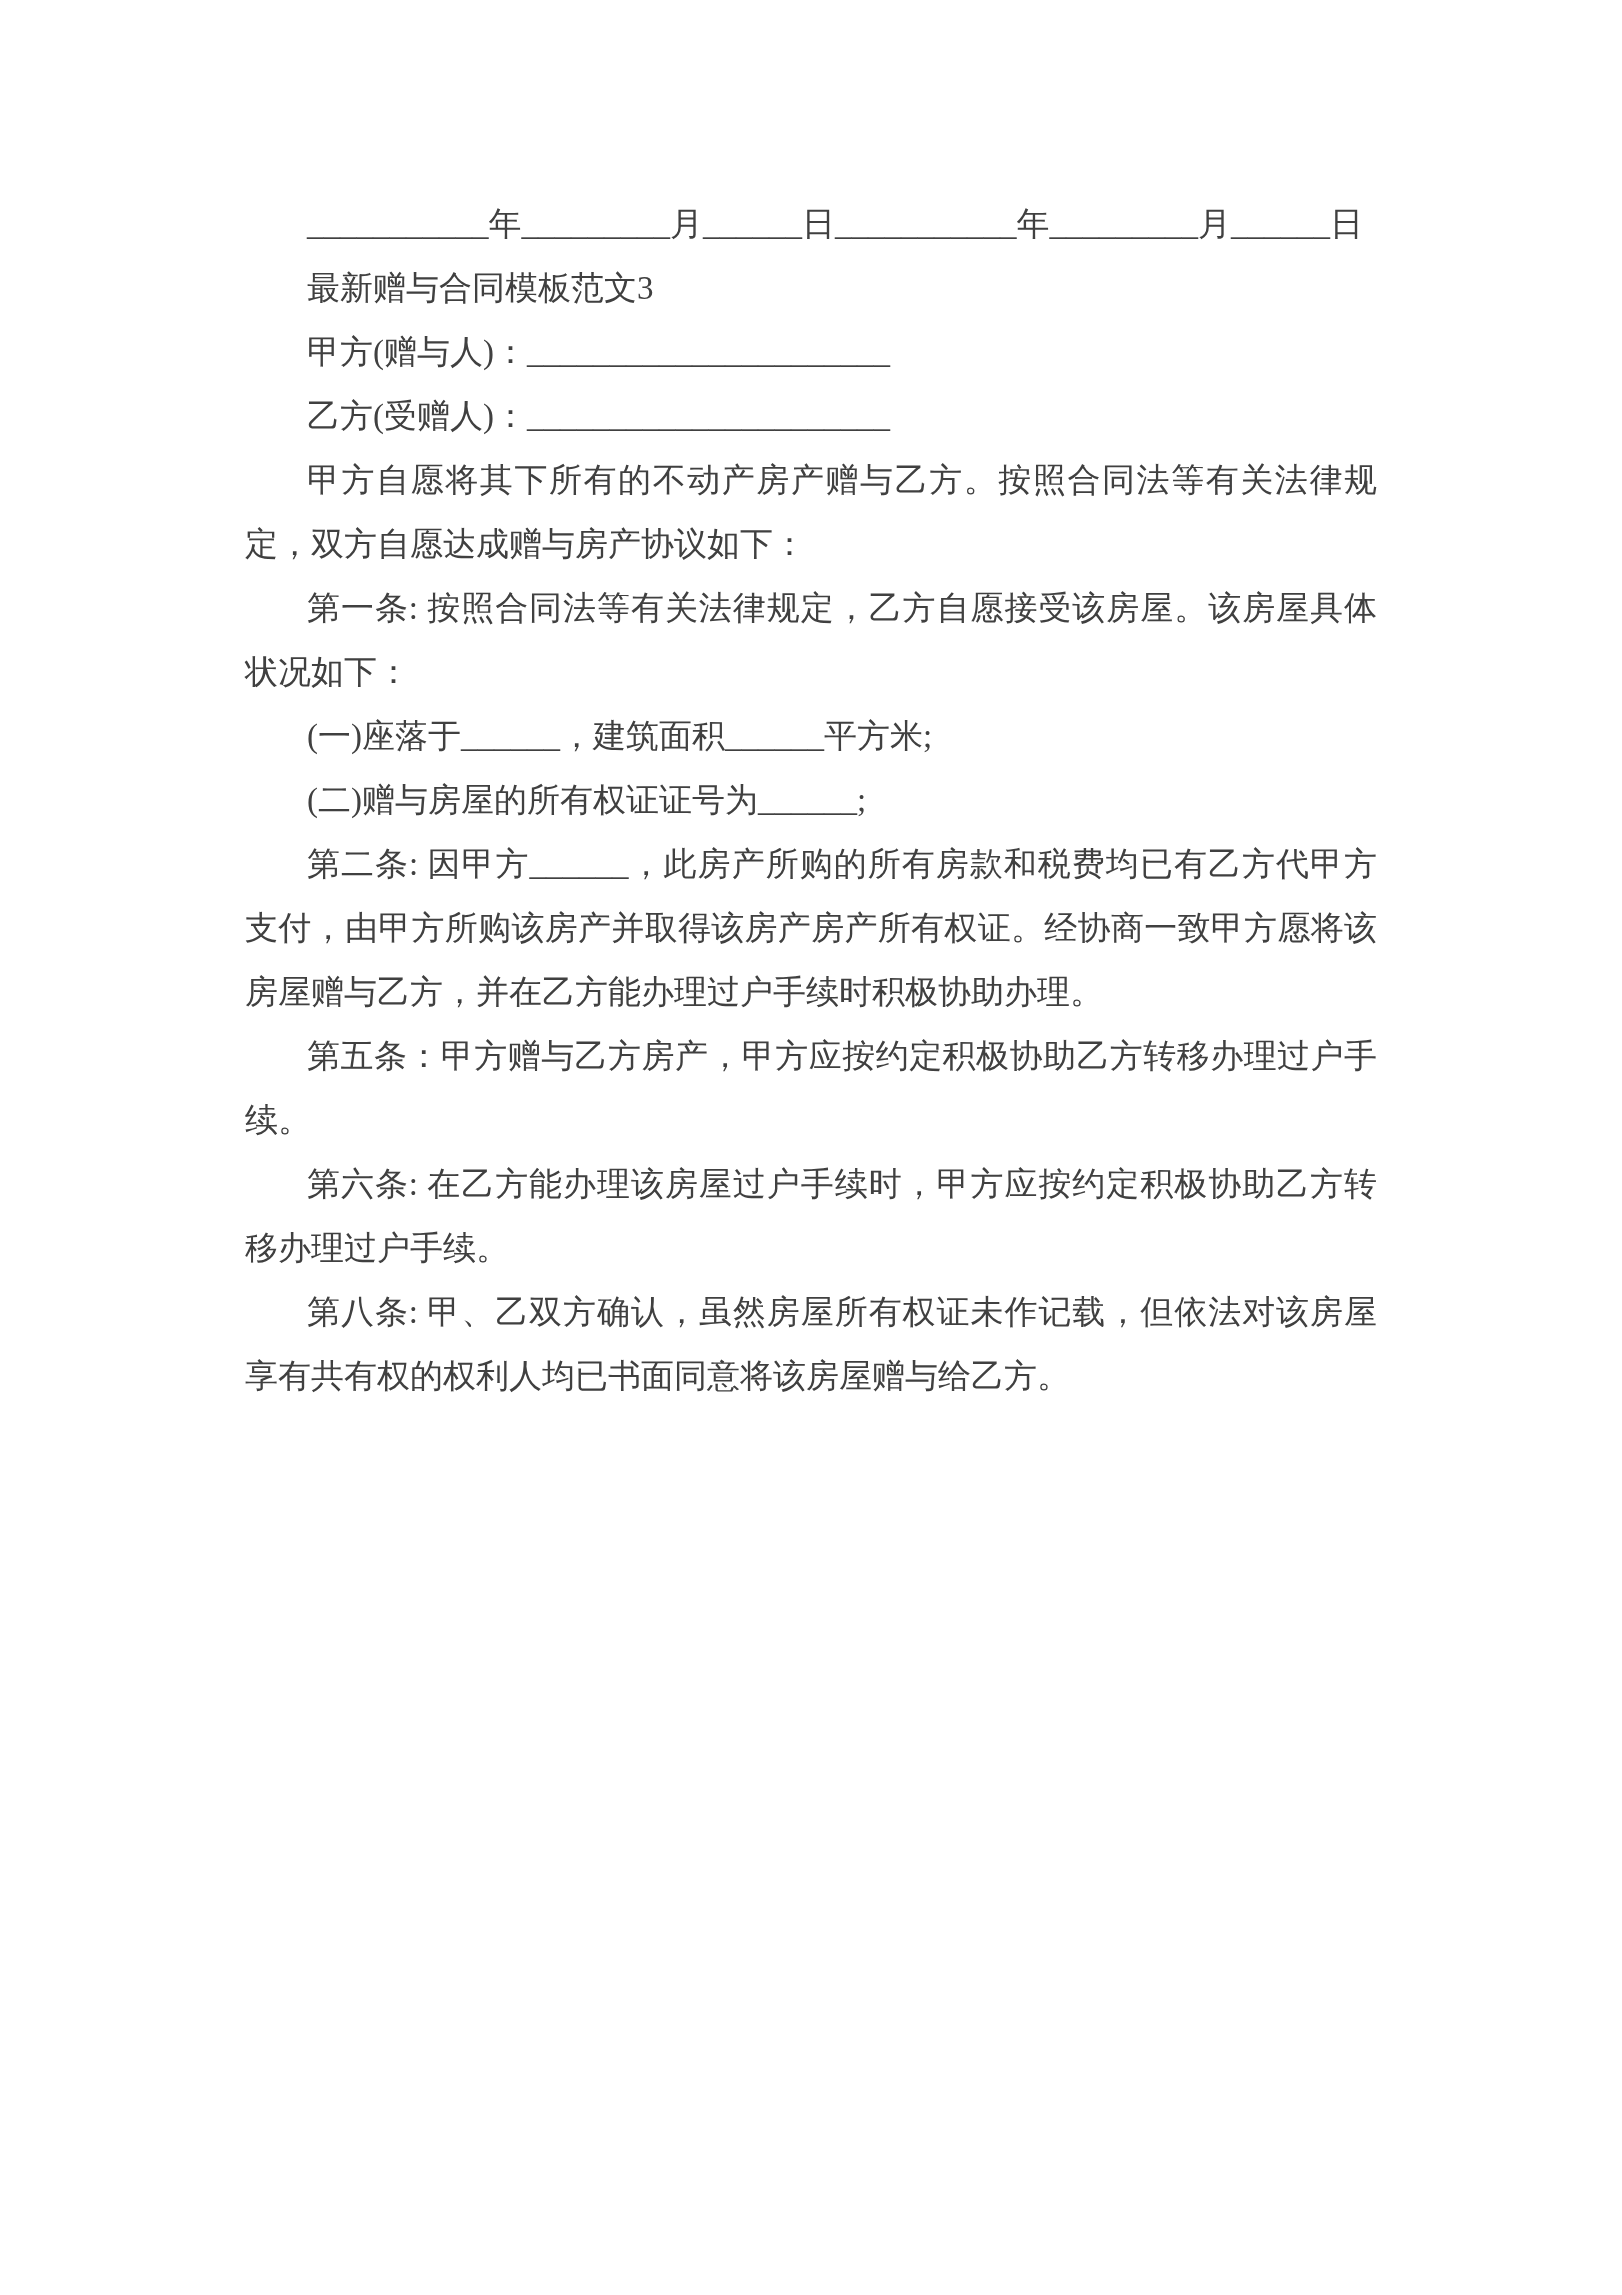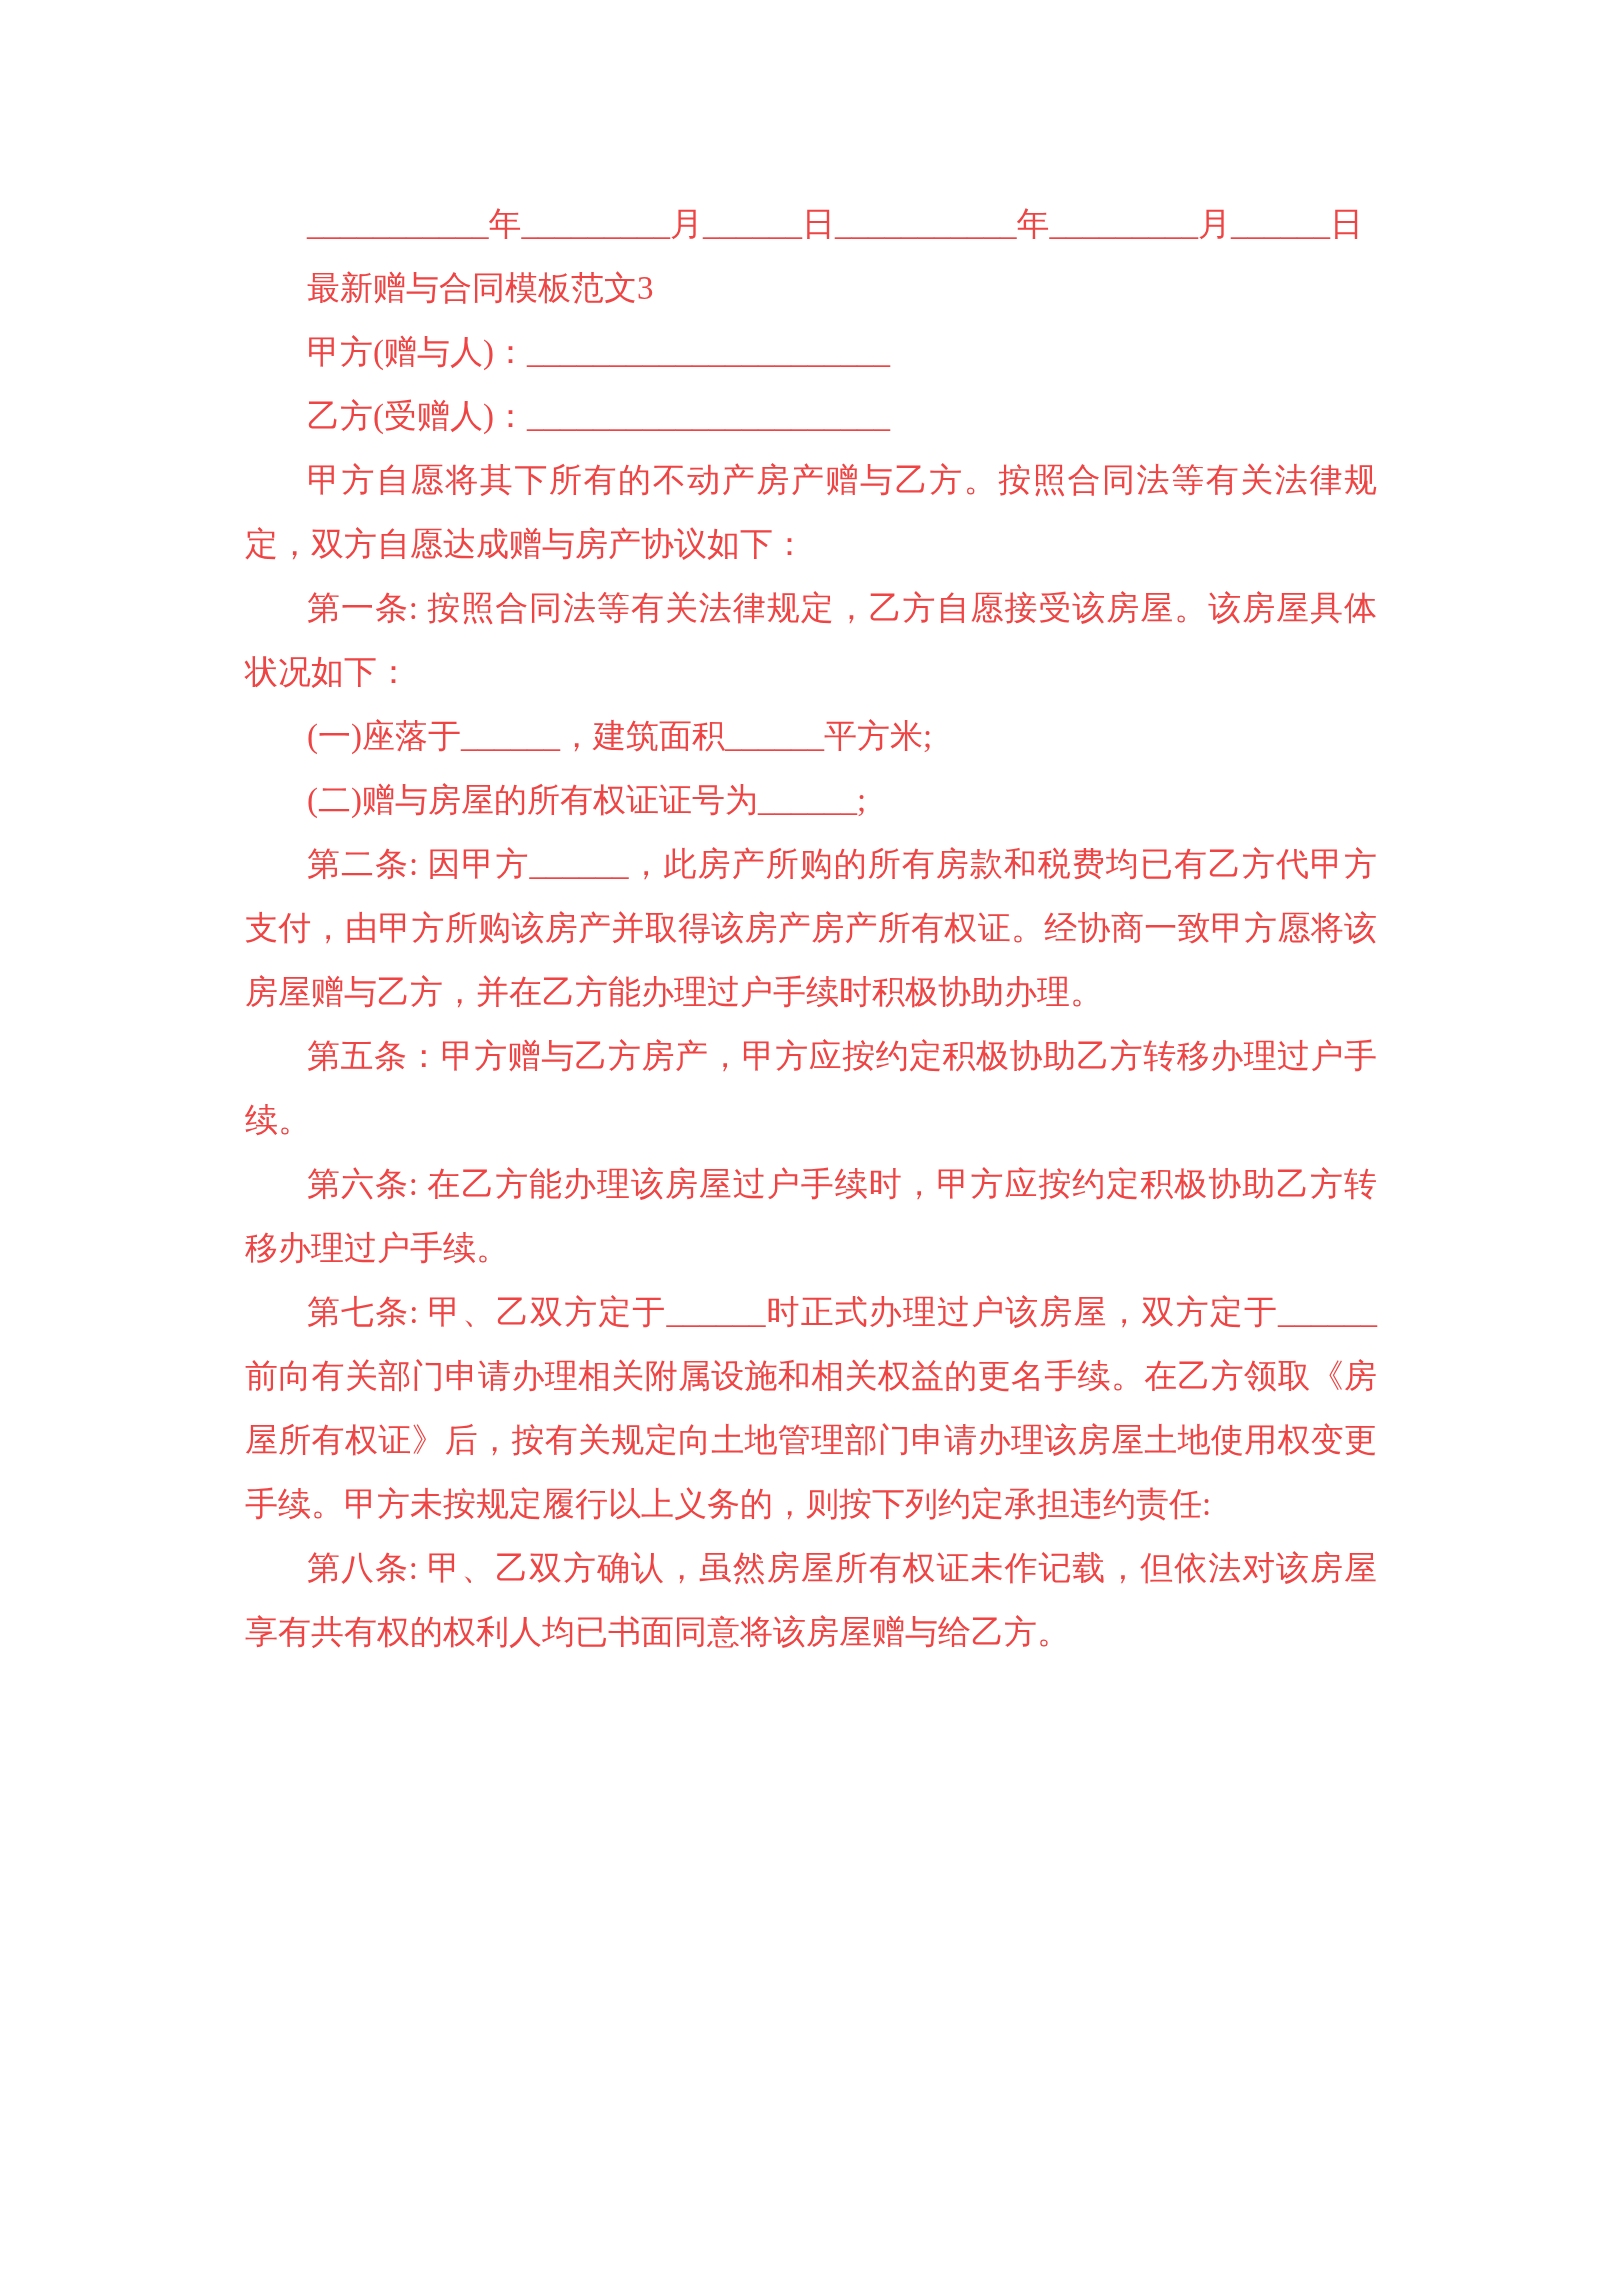--- a/index.html
+++ b/index.html
@@ -22,21 +22,21 @@
     background: #ffffff;
   }
   .content {
     position: absolute;
     left: 245px;
     top: 192px;
     width: 1132px;
     font-family: "Liberation Serif", "DejaVu Serif", serif;
     font-size: 33px;
     line-height: 64px;
-    color: #ef4444;
+    color: #404040;
     text-align: justify;
     letter-spacing: 0;
   }
   .content p {
     margin: 0;
     padding: 0;
     text-indent: 62px;
     word-break: normal;
   }
 </style>
@@ -49,17 +49,16 @@
     <p>最新赠与合同模板范文3</p>
     <p>甲方(赠与人)：______________________</p>
     <p>乙方(受赠人)：______________________</p>
     <p>甲方自愿将其下所有的不动产房产赠与乙方。按照合同法等有关法律规定，双方自愿达成赠与房产协议如下：</p>
     <p>第一条: 按照合同法等有关法律规定，乙方自愿接受该房屋。该房屋具体状况如下：</p>
     <p>(一)座落于______，建筑面积______平方米;</p>
     <p>(二)赠与房屋的所有权证证号为______;</p>
     <p>第二条: 因甲方______，此房产所购的所有房款和税费均已有乙方代甲方支付，由甲方所购该房产并取得该房产房产所有权证。经协商一致甲方愿将该房屋赠与乙方，并在乙方能办理过户手续时积极协助办理。</p>
     <p>第五条：甲方赠与乙方房产，甲方应按约定积极协助乙方转移办理过户手续。</p>
     <p>第六条: 在乙方能办理该房屋过户手续时，甲方应按约定积极协助乙方转移办理过户手续。</p>
-    <p>第七条: 甲、乙双方定于______时正式办理过户该房屋，双方定于______前向有关部门申请办理相关附属设施和相关权益的更名手续。在乙方领取《房屋所有权证》后，按有关规定向土地管理部门申请办理该房屋土地使用权变更手续。甲方未按规定履行以上义务的，则按下列约定承担违约责任:</p>
     <p>第八条: 甲、乙双方确认，虽然房屋所有权证未作记载，但依法对该房屋享有共有权的权利人均已书面同意将该房屋赠与给乙方。</p>
   </div>
 </div>
 
 
 </body></html>

